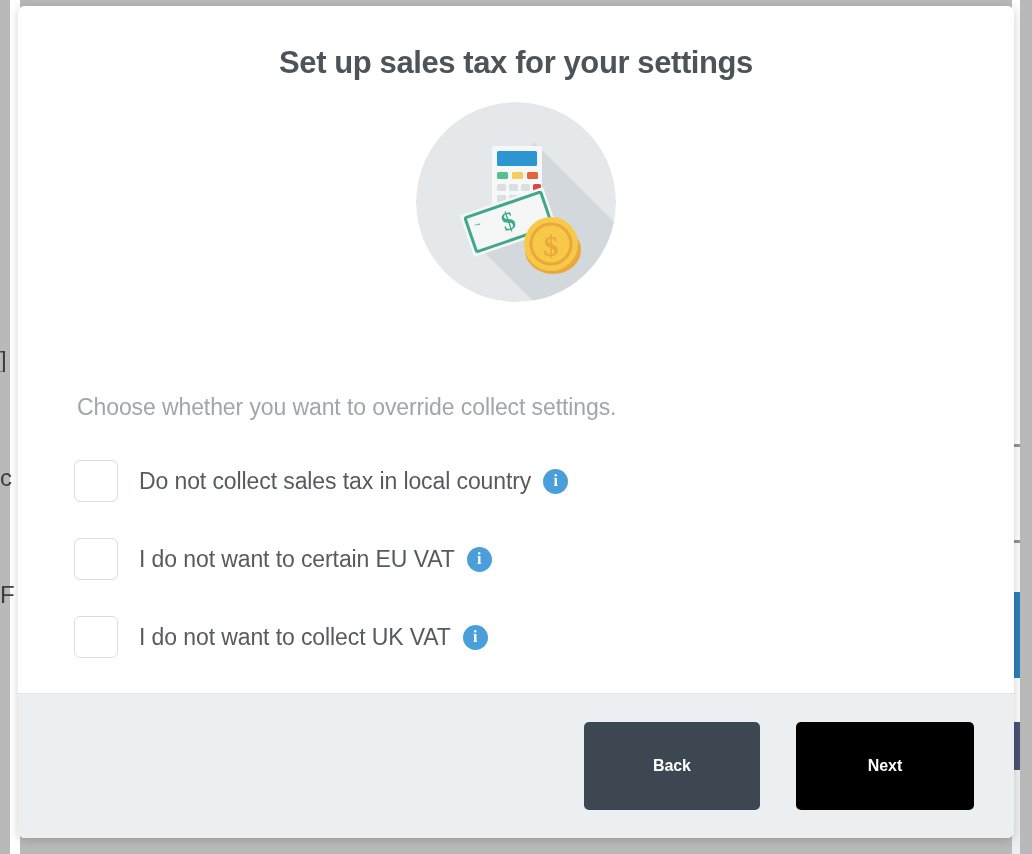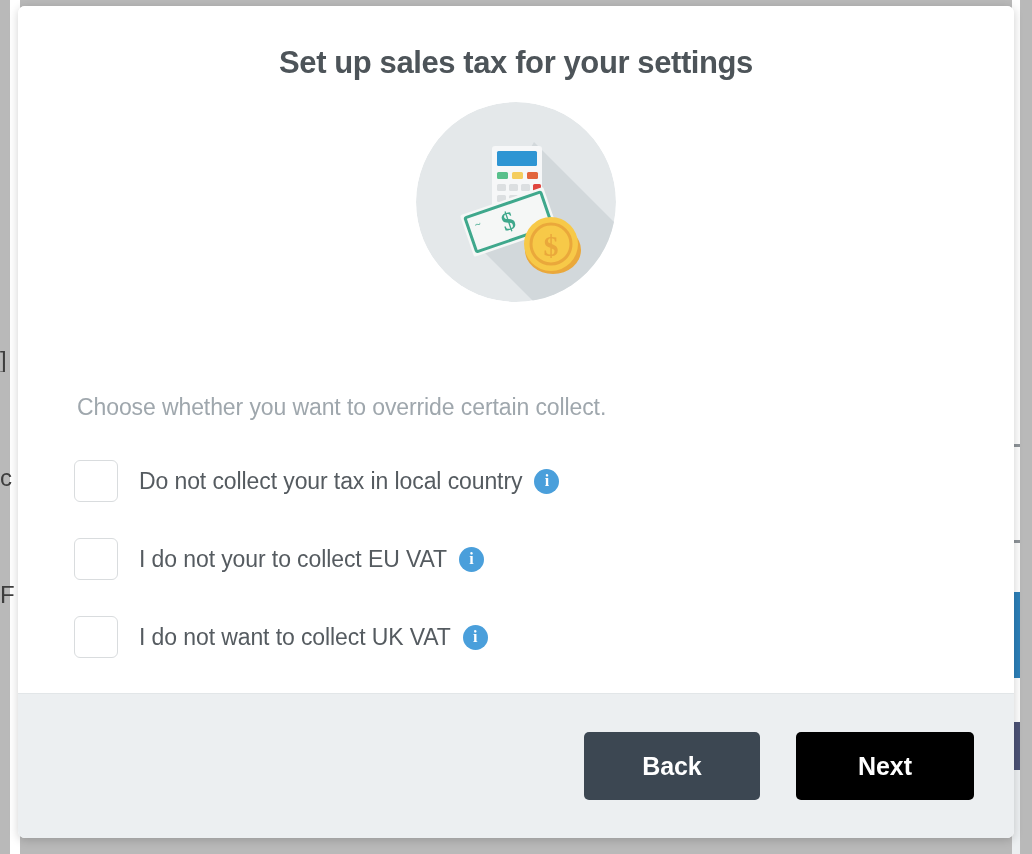--- a/index.html
+++ b/index.html
@@ -184,25 +184,25 @@
     display: flex;
     align-items: center;
     justify-content: flex-end;
     padding-right: 40px;
     box-sizing: border-box;
   }
   .btn {
     border: none;
     border-radius: 5px;
     font-family: "Liberation Sans", sans-serif;
-    font-size: 25px;
+    font-size: 16px;
     font-weight: bold;
     color: #ffffff;
     cursor: pointer;
-    height: 68px;
+    height: 88px;
     letter-spacing: -0.1px;
   }
   .btn-back {
     background: #3c4752;
     width: 176px;
     margin-right: 36px;
   }
   .btn-next {
     background: #000000;
     width: 178px;
@@ -278,33 +278,33 @@
 
           <ellipse cx="137" cy="148" rx="28" ry="24" fill="#eaa83b"></ellipse>
 
           <circle cx="135" cy="142" r="27" fill="#f7c948"></circle>
           <circle cx="135" cy="142" r="20" fill="none" stroke="#eaa83b" stroke-width="3"></circle>
           <text x="135" y="154" font-family="'Liberation Serif', serif" font-size="30" font-weight="bold" fill="#eaa83b" text-anchor="middle">$</text>
         </g>
       </svg>
     </div>
 
-    <p class="instruction">Choose whether you want to override certain collect.</p>
+    <p class="instruction">Choose whether you want to override collect settings.</p>
 
     <div class="options">
 
       <div class="option-row">
         <div class="checkbox"></div>
-        <span class="option-label">Do not collect your tax in local country</span>
+        <span class="option-label">Do not collect sales tax in local country</span>
         <span class="info-icon">i</span>
       </div>
 
       <div class="option-row">
         <div class="checkbox"></div>
-        <span class="option-label">I do not your to collect EU VAT</span>
+        <span class="option-label">I do not want to certain EU VAT</span>
         <span class="info-icon">i</span>
       </div>
 
       <div class="option-row">
         <div class="checkbox"></div>
         <span class="option-label">I do not want to collect UK VAT</span>
         <span class="info-icon">i</span>
       </div>
 
     </div>

